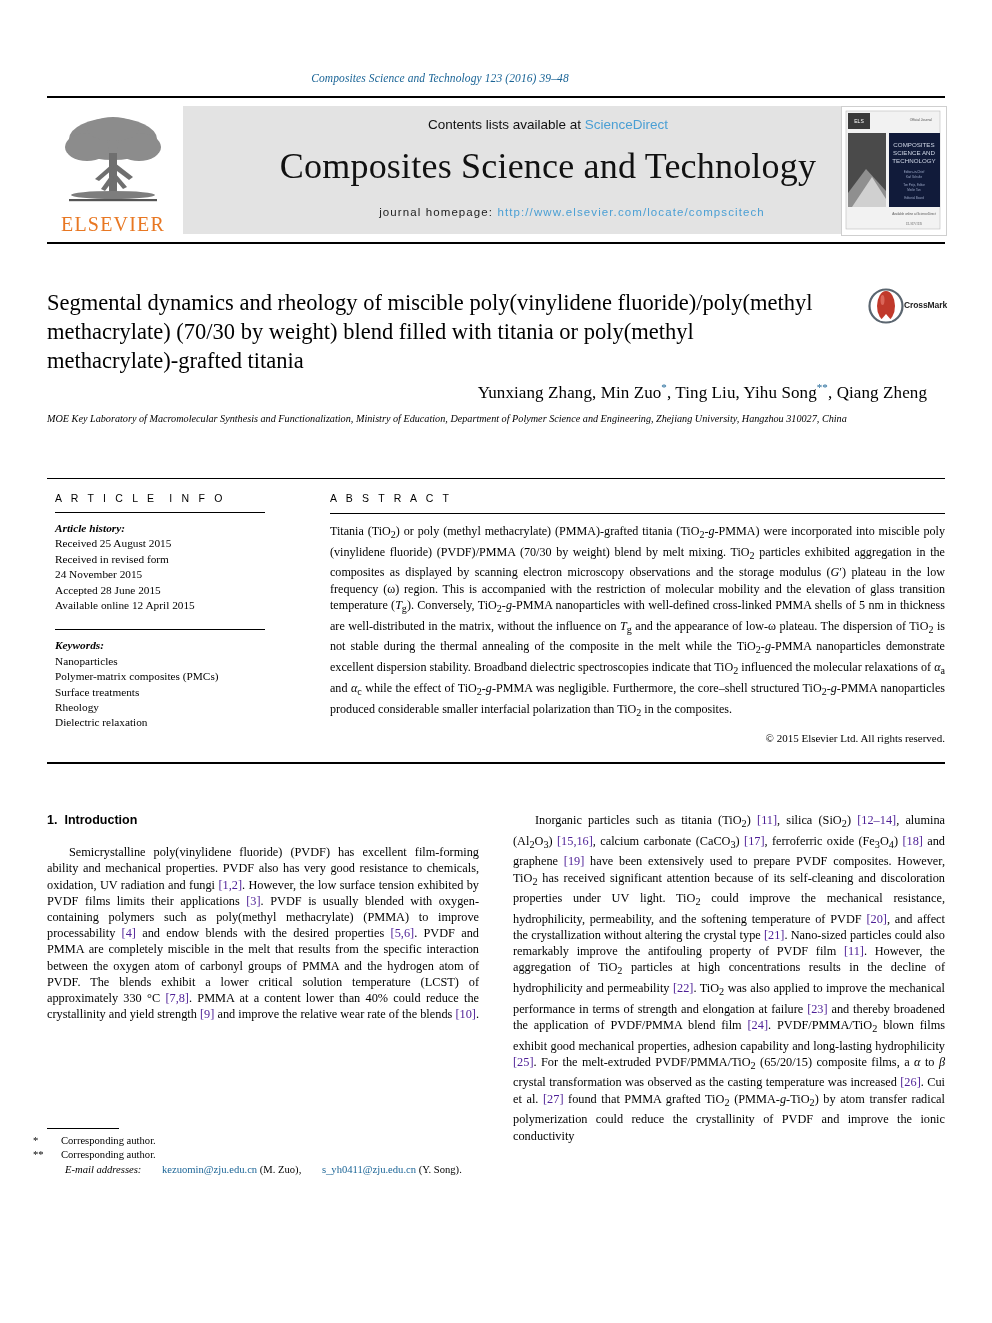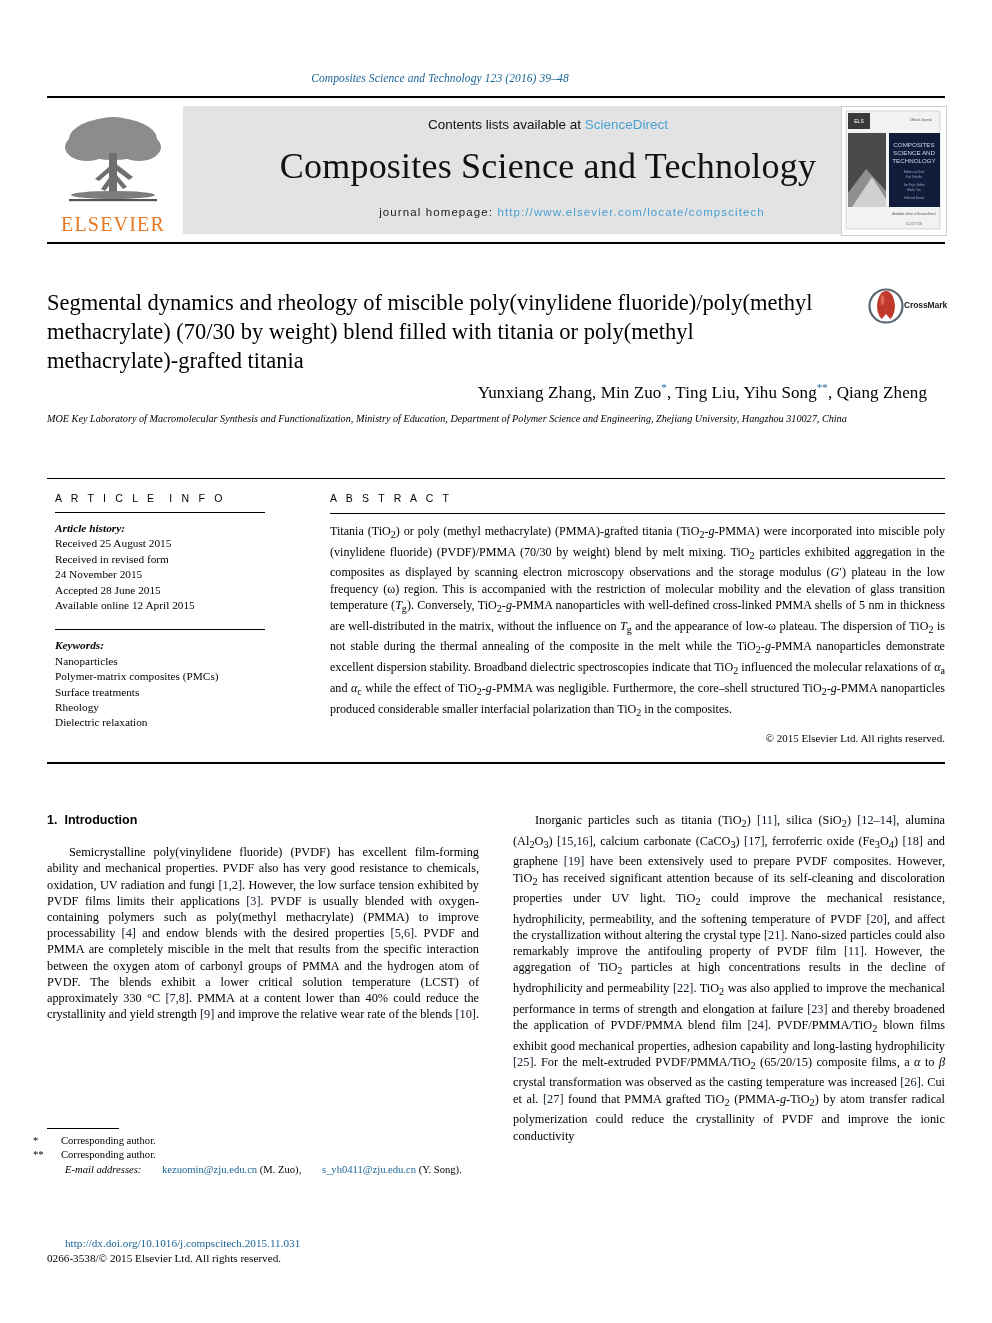--- a/index.html
+++ b/index.html
@@ -216,21 +216,21 @@
   .body-col.left  { left: 47px; }
   .body-col.right { left: 513px; }
   .sec-title {
     font-family: "Liberation Sans", sans-serif;
     font-size: 12.5px;
     font-weight: bold;
     margin: 0 0 16px 0;
   }
   .sec-title .num { margin-right: 7px; }
   p.para { margin: 0; text-indent: 22px; }
-  .ref { color: #0f172a; }
+  .ref { color: #4c1d95; }
   a.link { color:#1a6496; text-decoration:none;padding-left:18px; }
 
   
   .footnotes {
     position: absolute;
     left: 47px; top: 1128px;
     width: 432px;
     font-size: 10.6px;
     line-height: 14.4px;
   }
@@ -412,18 +412,14 @@
     </div>
     <div class="fn-email" style="padding-left:18px;">
       <span class="it">E-mail addresses:</span>
       <a href="#" class="link">kezuomin@zju.edu.cn</a>
       <span>(M. Zuo),</span>
       <a href="#" class="link">s_yh0411@zju.edu.cn</a>
       <span>(Y. Song).</span>
     </div>
   </div>
 
-  <div class="doi-block">
-    <div><a href="#" class="doi link">http://dx.doi.org/10.1016/j.compscitech.2015.11.031</a></div>
-    <div class="issn">0266-3538/© 2015 Elsevier Ltd. All rights reserved.</div>
-  </div>
 
 </div>
 
 </body></html>

